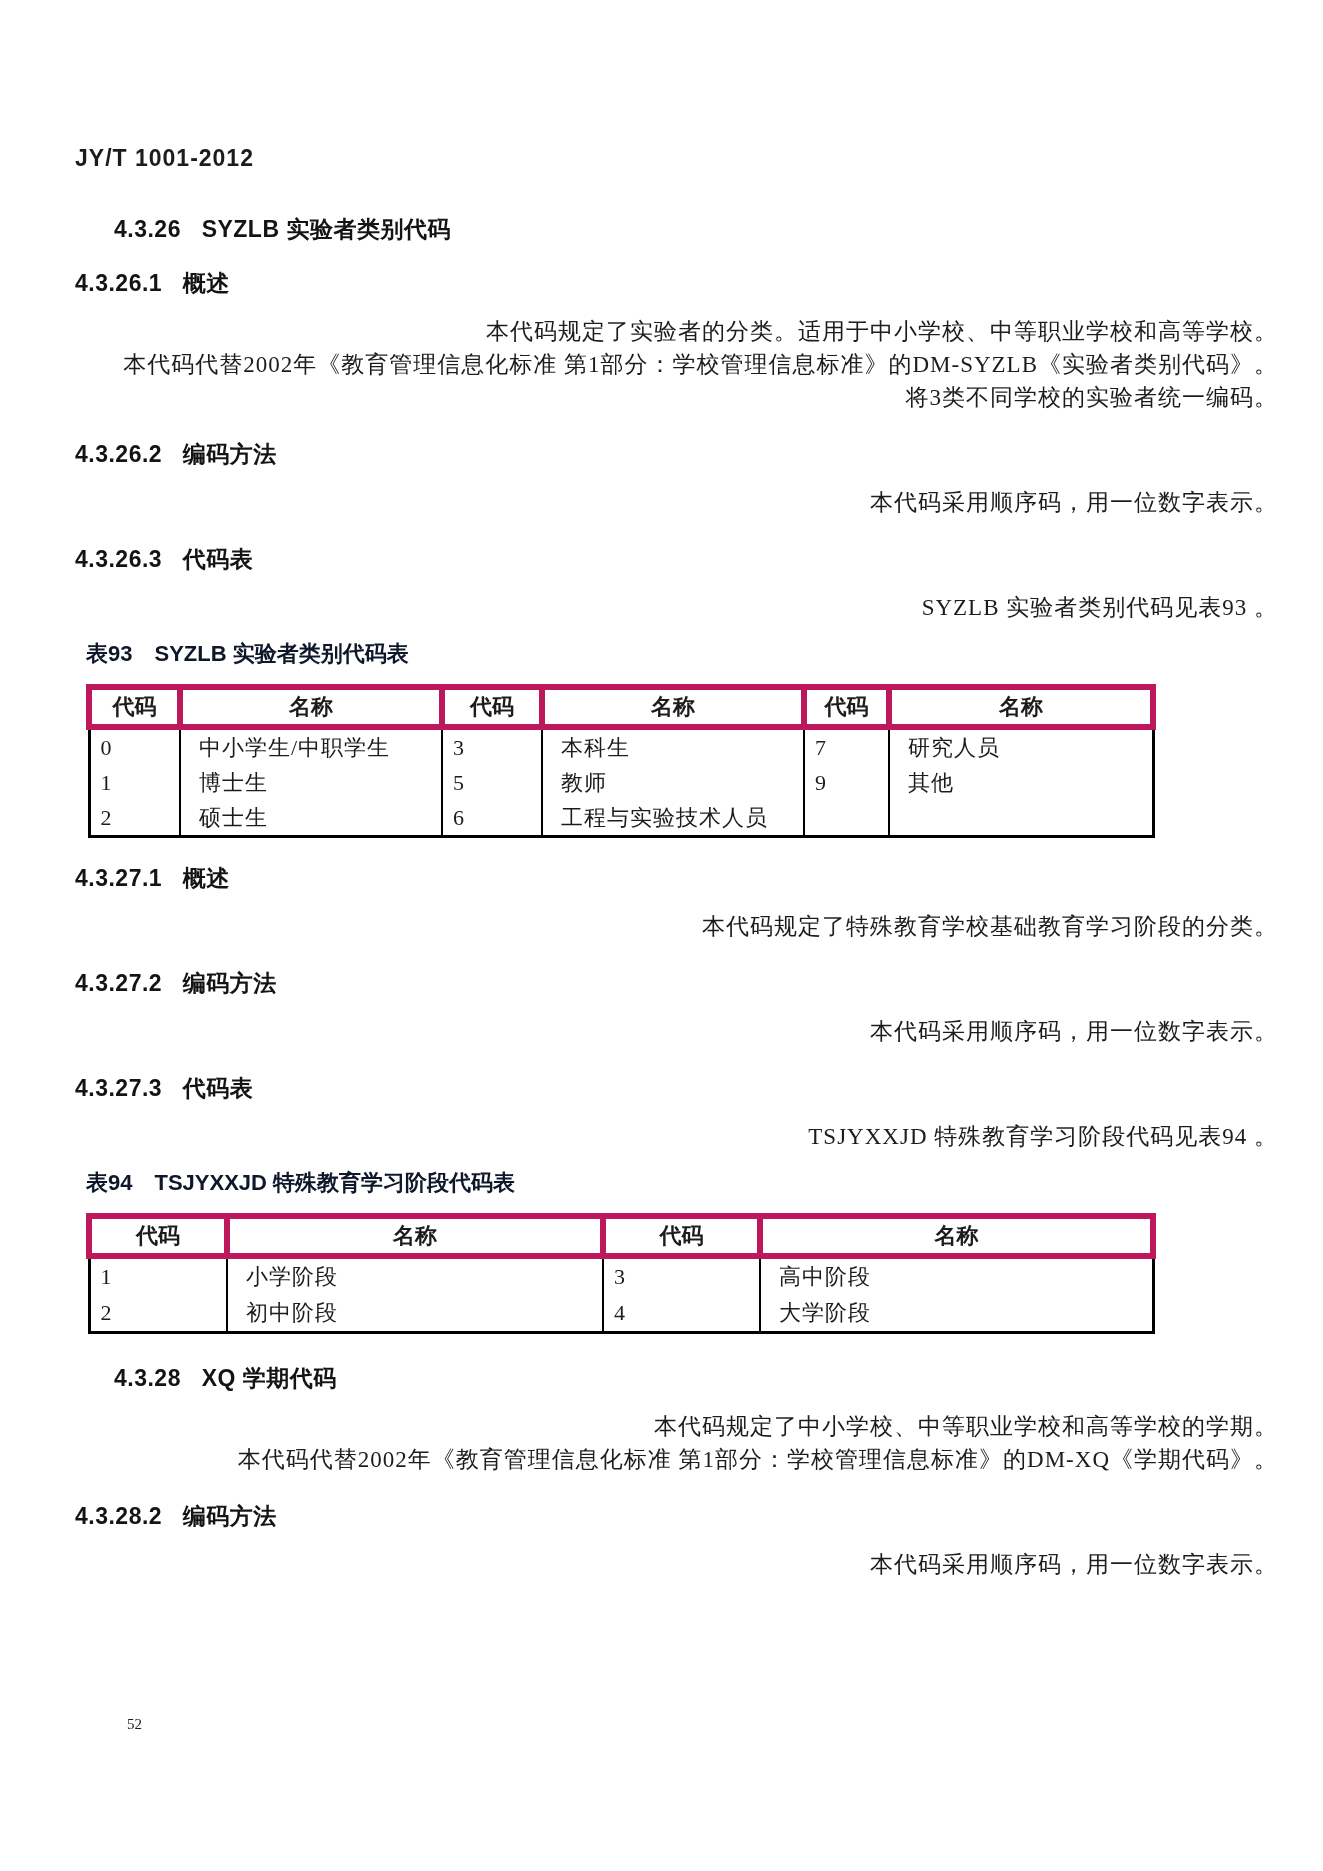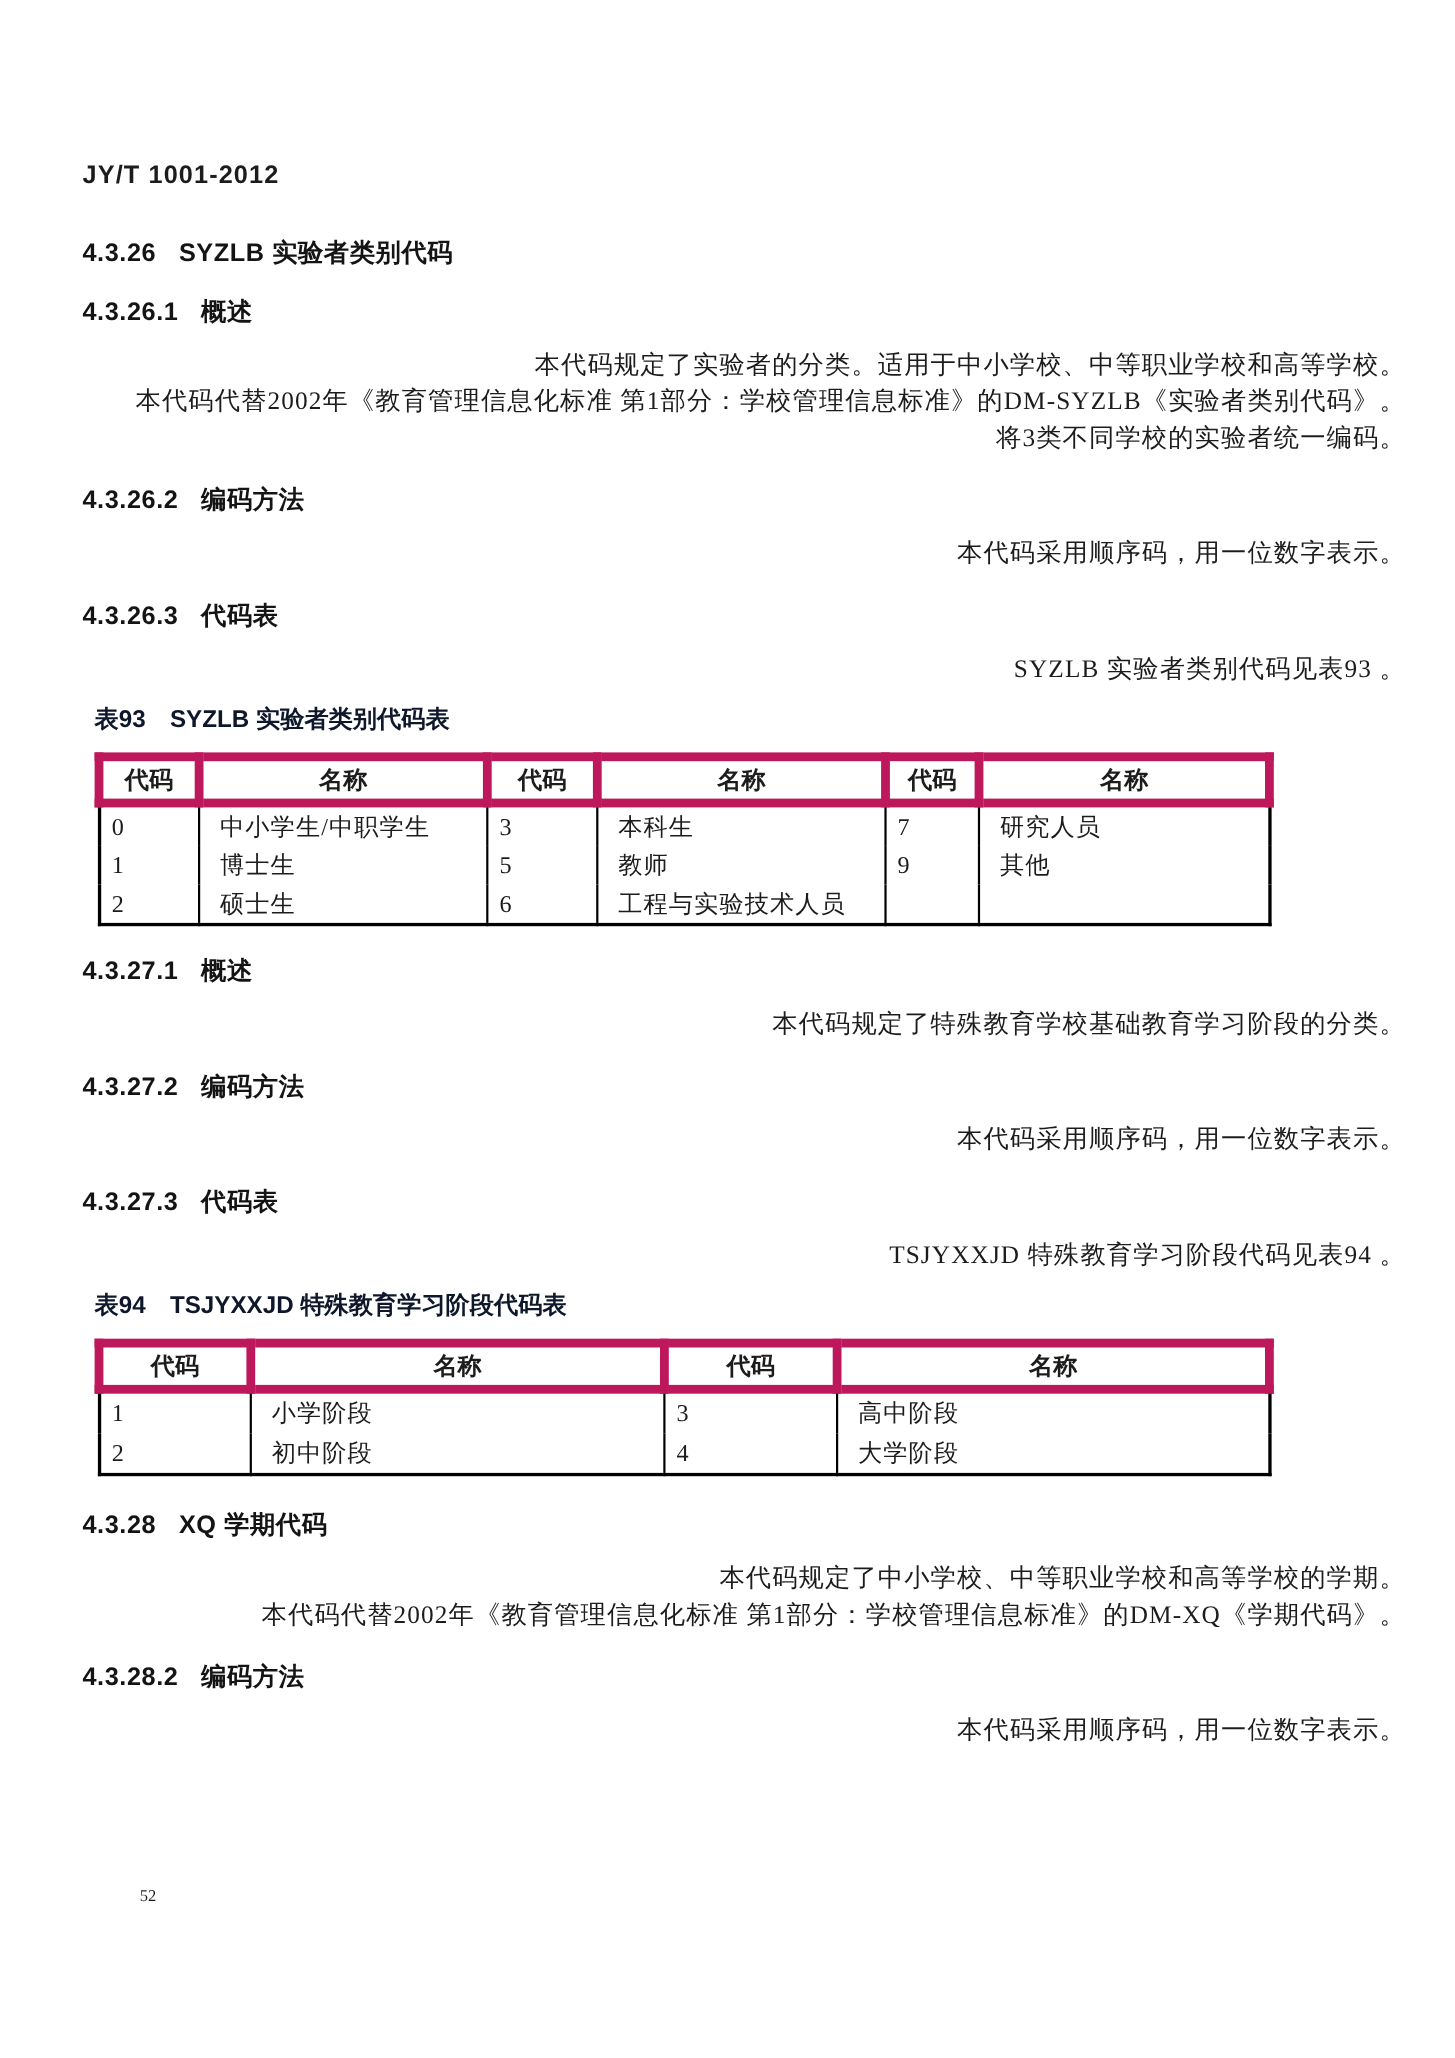--- a/index.html
+++ b/index.html
@@ -22,21 +22,21 @@
     letter-spacing:1px;
   }
   .heading{
     font-family:"Liberation Sans","DejaVu Sans",sans-serif;
     font-weight:bold;
     font-size:23px;
     line-height:28px;
     letter-spacing:0.5px;
     color:#141414;
   }
-  .h-l2{margin-top:30px;}
+  .h-l2{margin-top:30px;margin-left:39px;}
   .h-l2.first{margin-top:44px;}
   .h-l3{margin-top:26px;}
   .hnum{margin-right:0.9em;}
   .para-group{margin-top:18px;}
   .para-group p{
     margin:0;
     line-height:33px;
     text-indent:2em;
     letter-spacing:1px;
     text-align:right;
@@ -59,21 +59,21 @@
     border-collapse:collapse;
     border:3px solid #000;
     table-layout:fixed;
   }
   table.code-table th{
     font-family:"Liberation Sans","DejaVu Sans",sans-serif;
     font-weight:bold;
     font-size:22px;
     text-align:center;
     height:34px;
-    border:8px solid #be185d;
+    border:6px solid #be185d;
     padding:0;
     margin-top:43px;
   }
   table.code-table td{
     font-family:"Liberation Serif","DejaVu Serif",serif;
     font-size:22px;
     height:35px;
     border-left:2px solid #000;
     border-right:2px solid #000;
     border-top:none;border-bottom:none;

